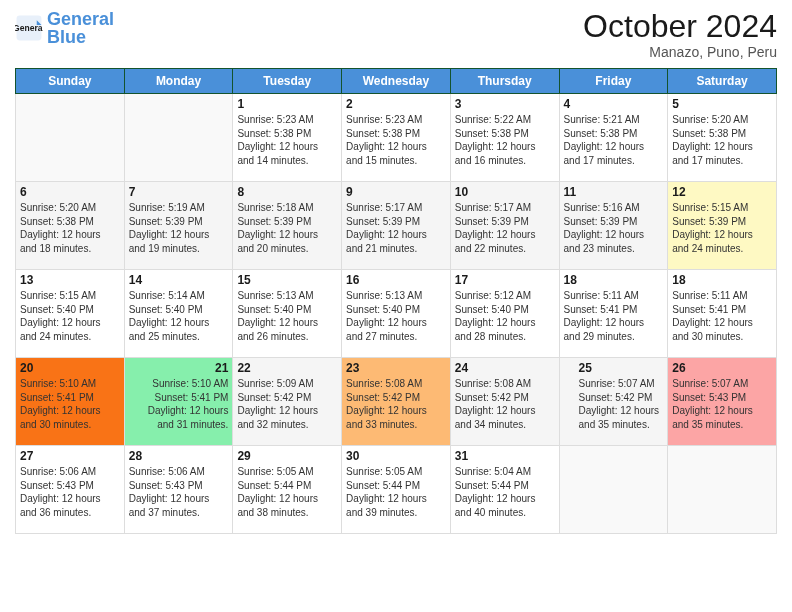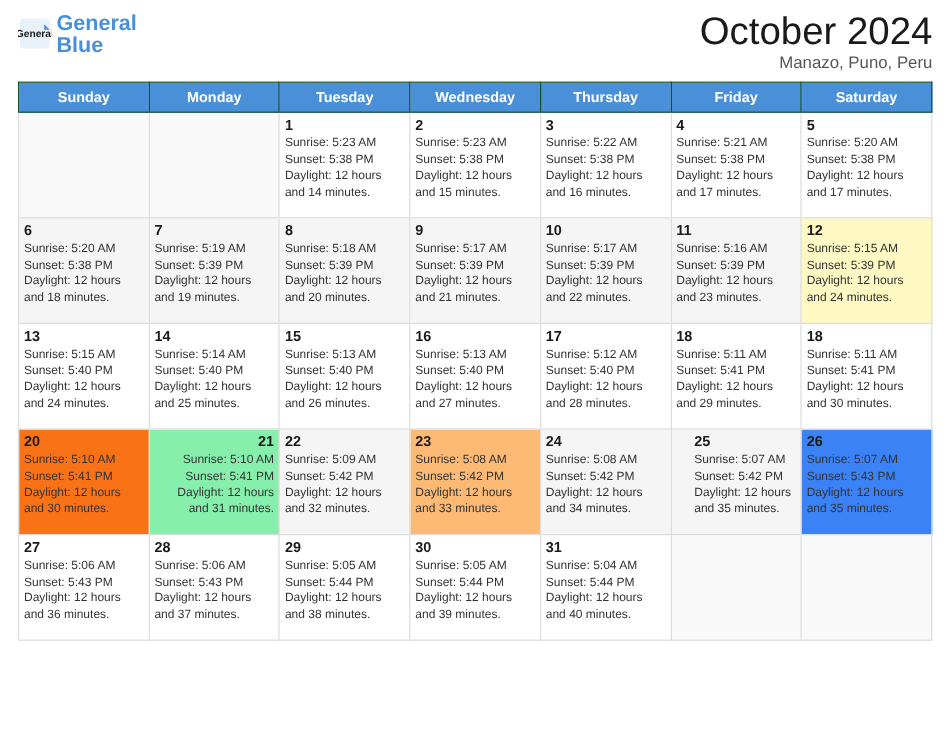--- a/index.html
+++ b/index.html
@@ -234,21 +234,21 @@
             <div class="day-info">Sunrise: 5:08 AM<br>Sunset: 5:42 PM<br>Daylight: 12 hours and 33 minutes.</div>
           </td>
           <td style="background: rgb(245, 245, 245);">
             <span class="day-num">24</span>
             <div class="day-info">Sunrise: 5:08 AM<br>Sunset: 5:42 PM<br>Daylight: 12 hours and 34 minutes.</div>
           </td>
           <td style="background: rgb(245, 245, 245); padding-left: 19px;">
             <span class="day-num">25</span>
             <div class="day-info">Sunrise: 5:07 AM<br>Sunset: 5:42 PM<br>Daylight: 12 hours and 35 minutes.</div>
           </td>
-          <td style="background: #3b82f6; margin-left: 31px;">
+          <td style="background: #fca5a5; margin-left: 31px;">
             <span class="day-num">26</span>
             <div class="day-info">Sunrise: 5:07 AM<br>Sunset: 5:43 PM<br>Daylight: 12 hours and 35 minutes.</div>
           </td>
         </tr>
         <tr>
           <td>
             <span class="day-num">27</span>
             <div class="day-info">Sunrise: 5:06 AM<br>Sunset: 5:43 PM<br>Daylight: 12 hours and 36 minutes.</div>
           </td>
           <td>

